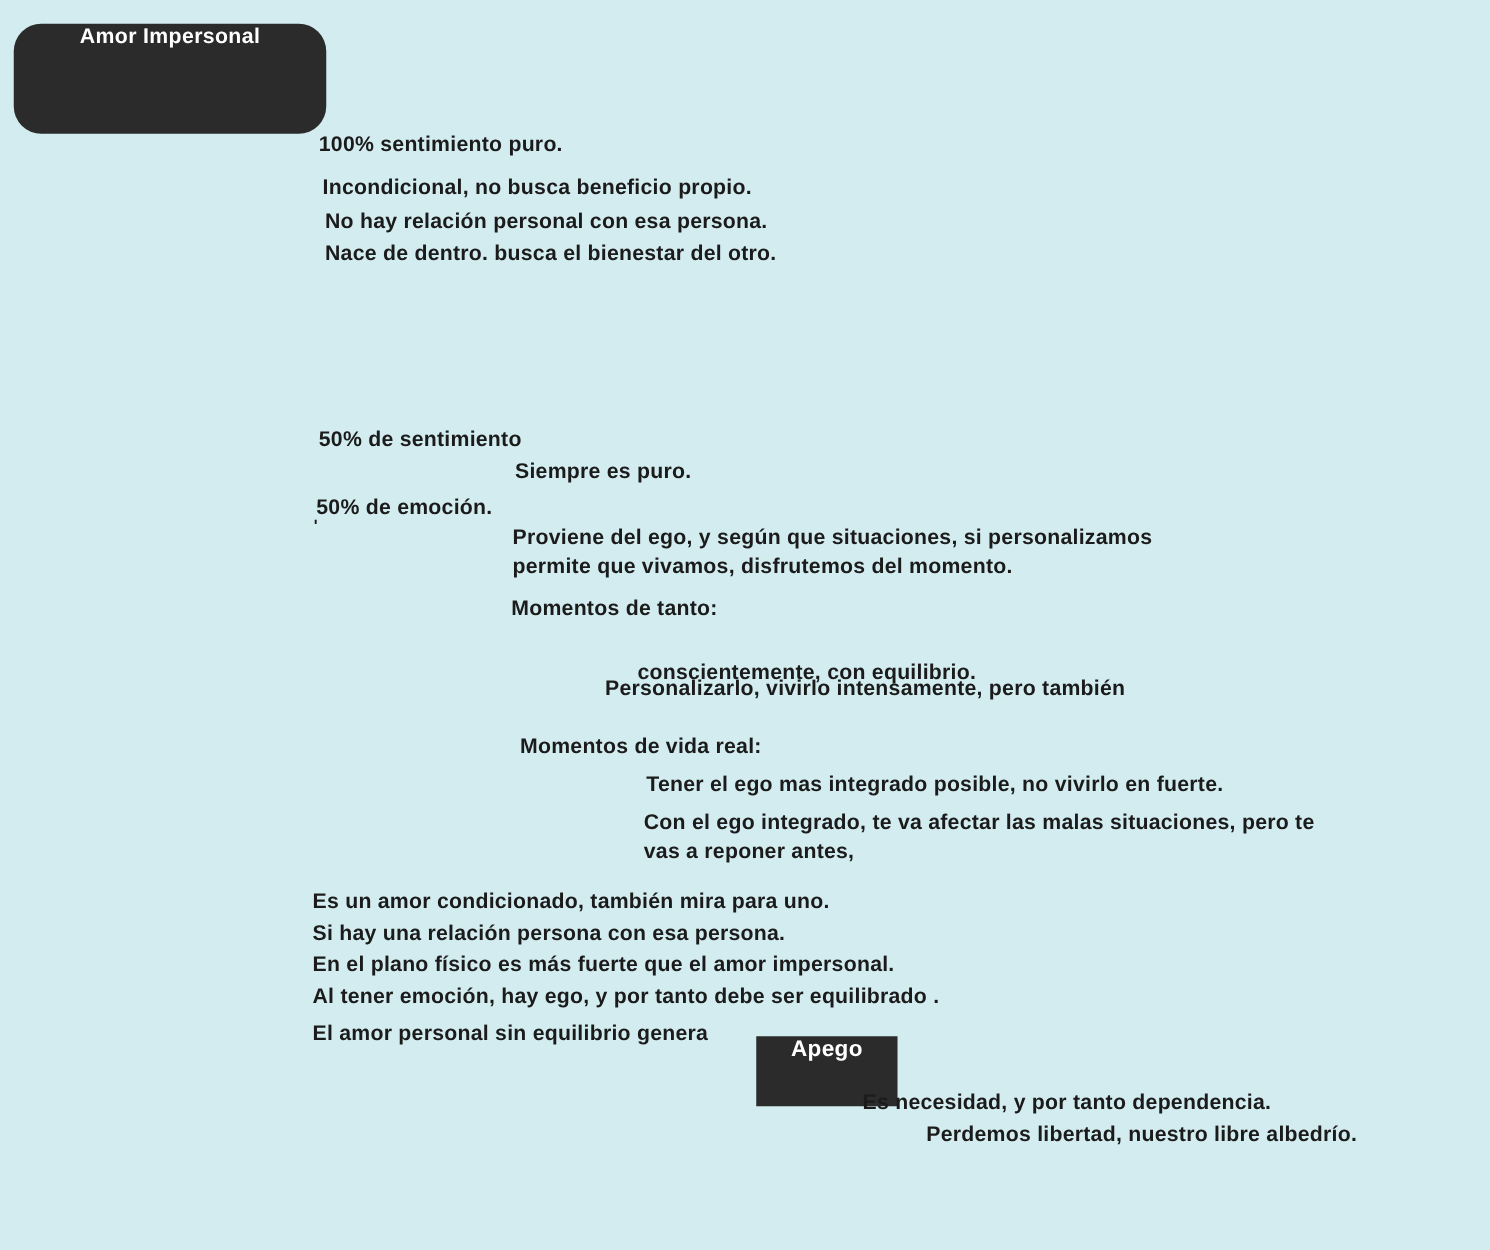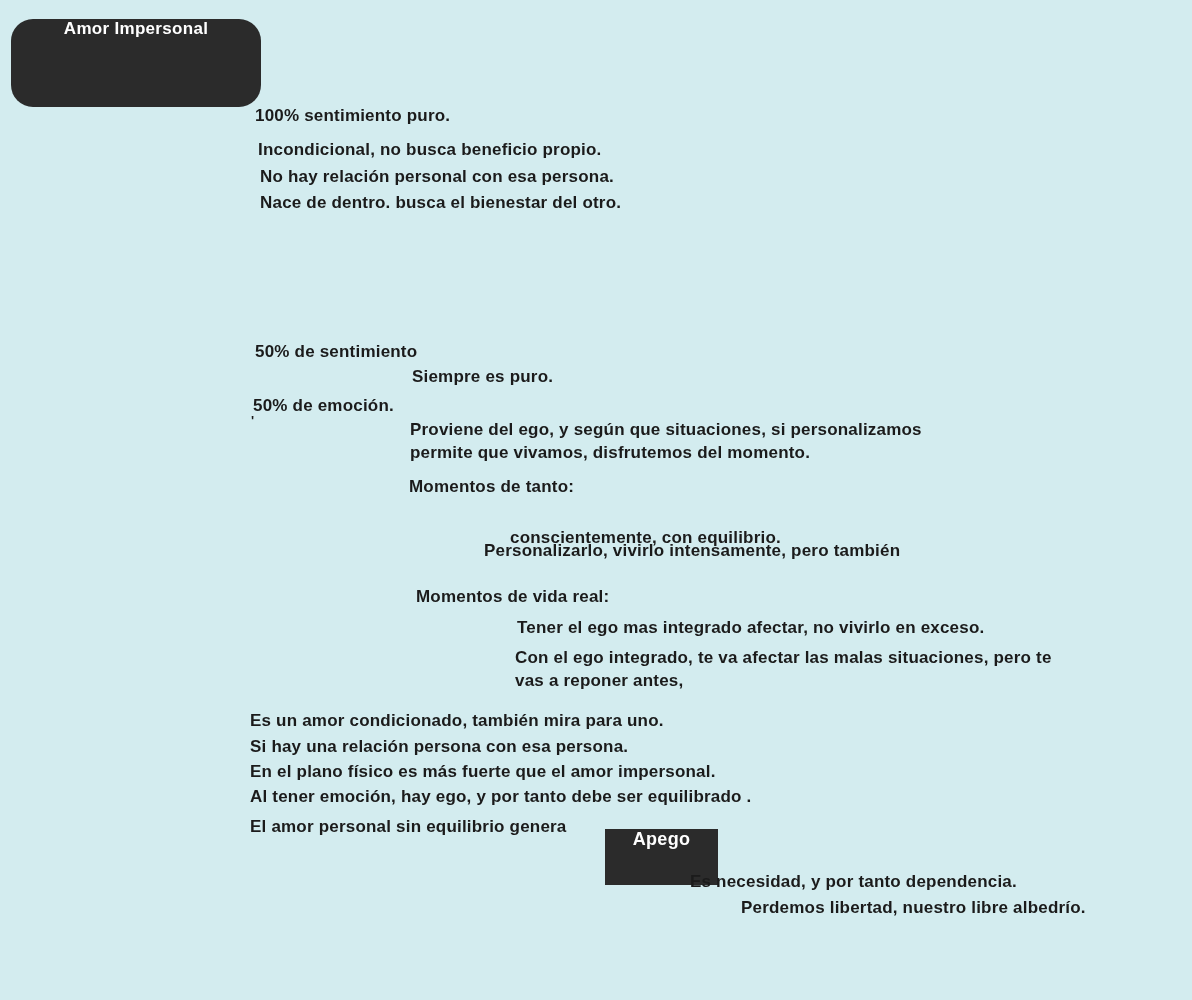--- a/index.html
+++ b/index.html
@@ -56,21 +56,21 @@
   <div class="t" style="left:253px;top:395px;">50% de emoción.</div>
   <div class="stray" style="left:251px;top:414px;">'</div>
   <div class="t" style="left:410px;top:419px;">Proviene del ego, y según que situaciones, si personalizamos</div>
   <div class="t" style="left:410px;top:442px;">permite que vivamos, disfrutemos del momento.</div>
 
   <div class="t" style="left:409px;top:476px;">Momentos de tanto:</div>
   <div class="t" style="left:484px;top:504px;margin-top:36px;">Personalizarlo, vivirlo intensamente, pero también</div>
   <div class="t" style="left:510px;top:527px;">conscientemente, con equilibrio.</div>
 
   <div class="t" style="left:404px;top:586px;margin-left:12px;">Momentos de vida real:</div>
-  <div class="t" style="left:517px;top:617px;">Tener el ego mas integrado afectar, no vivirlo en exceso.</div>
+  <div class="t" style="left:517px;top:617px;">Tener el ego mas integrado posible, no vivirlo en fuerte.</div>
   <div class="t" style="left:515px;top:647px;">Con el ego integrado, te va afectar las malas situaciones, pero te</div>
   <div class="t" style="left:515px;top:670px;">vas a reponer antes,</div>
 
   <div class="t" style="left:250px;top:710px;">Es un amor condicionado, también mira para uno.</div>
   <div class="t" style="left:250px;top:736px;">Si hay una relación persona con esa persona.</div>
   <div class="t" style="left:250px;top:761px;">En el plano físico es más fuerte que el amor impersonal.</div>
   <div class="t" style="left:250px;top:786px;">Al tener emoción, hay ego, y por tanto debe ser equilibrado .</div>
   <div class="t" style="left:250px;top:816px;">El amor personal sin equilibrio genera</div>
 
   <div class="t" style="left:690px;top:871px;">Es necesidad, y por tanto dependencia.</div>

